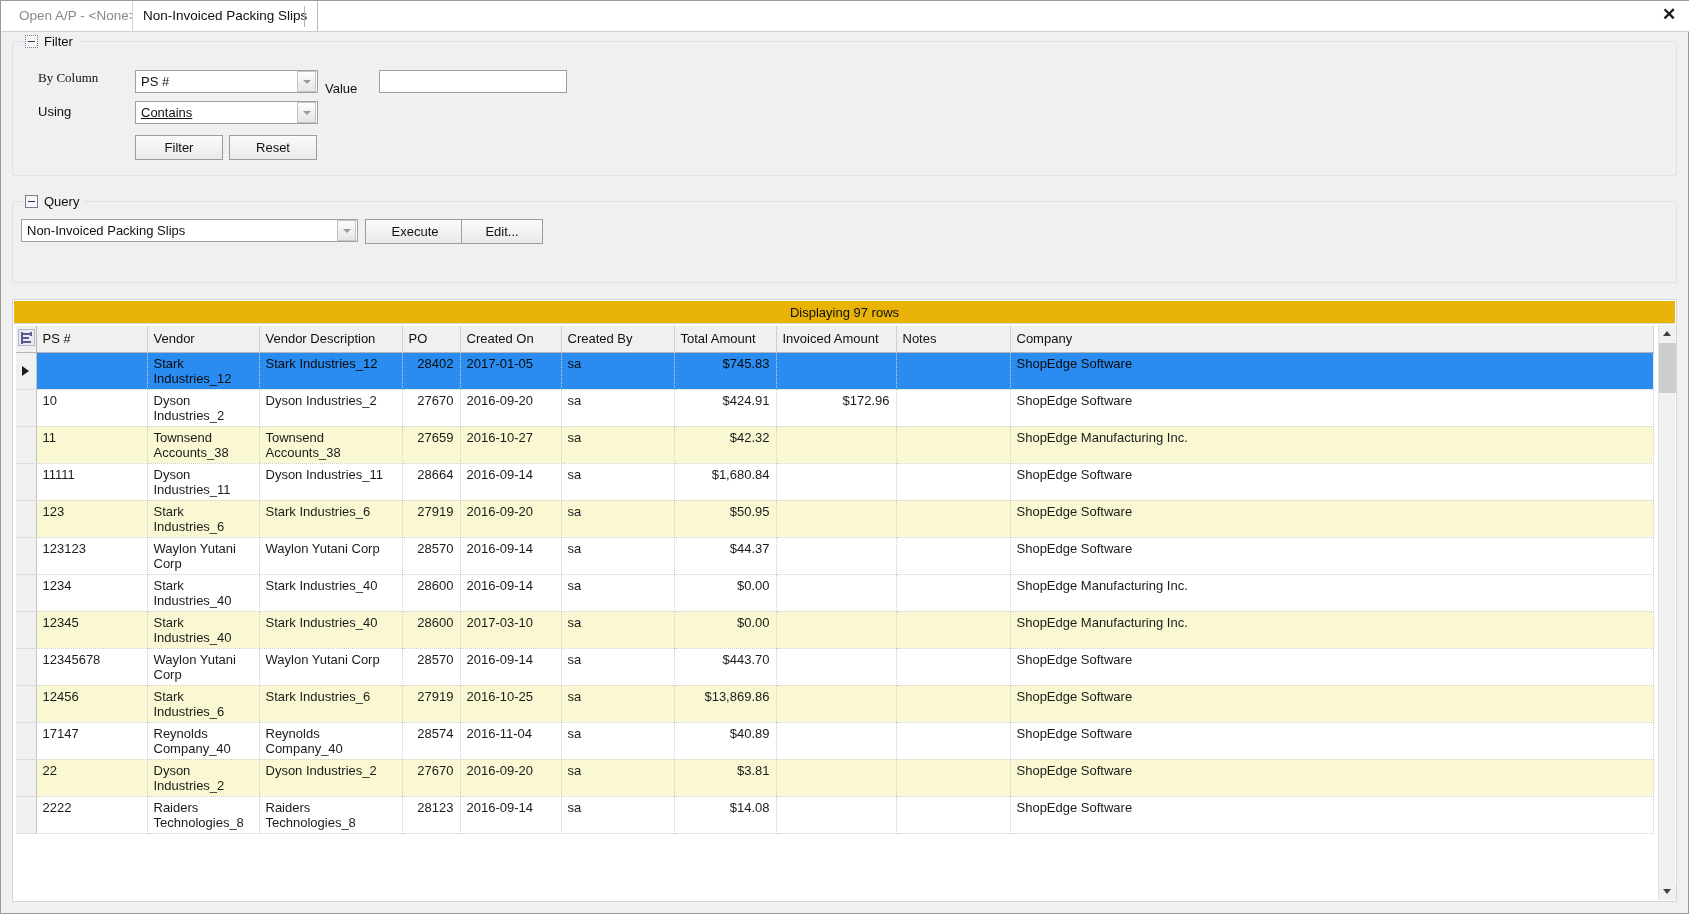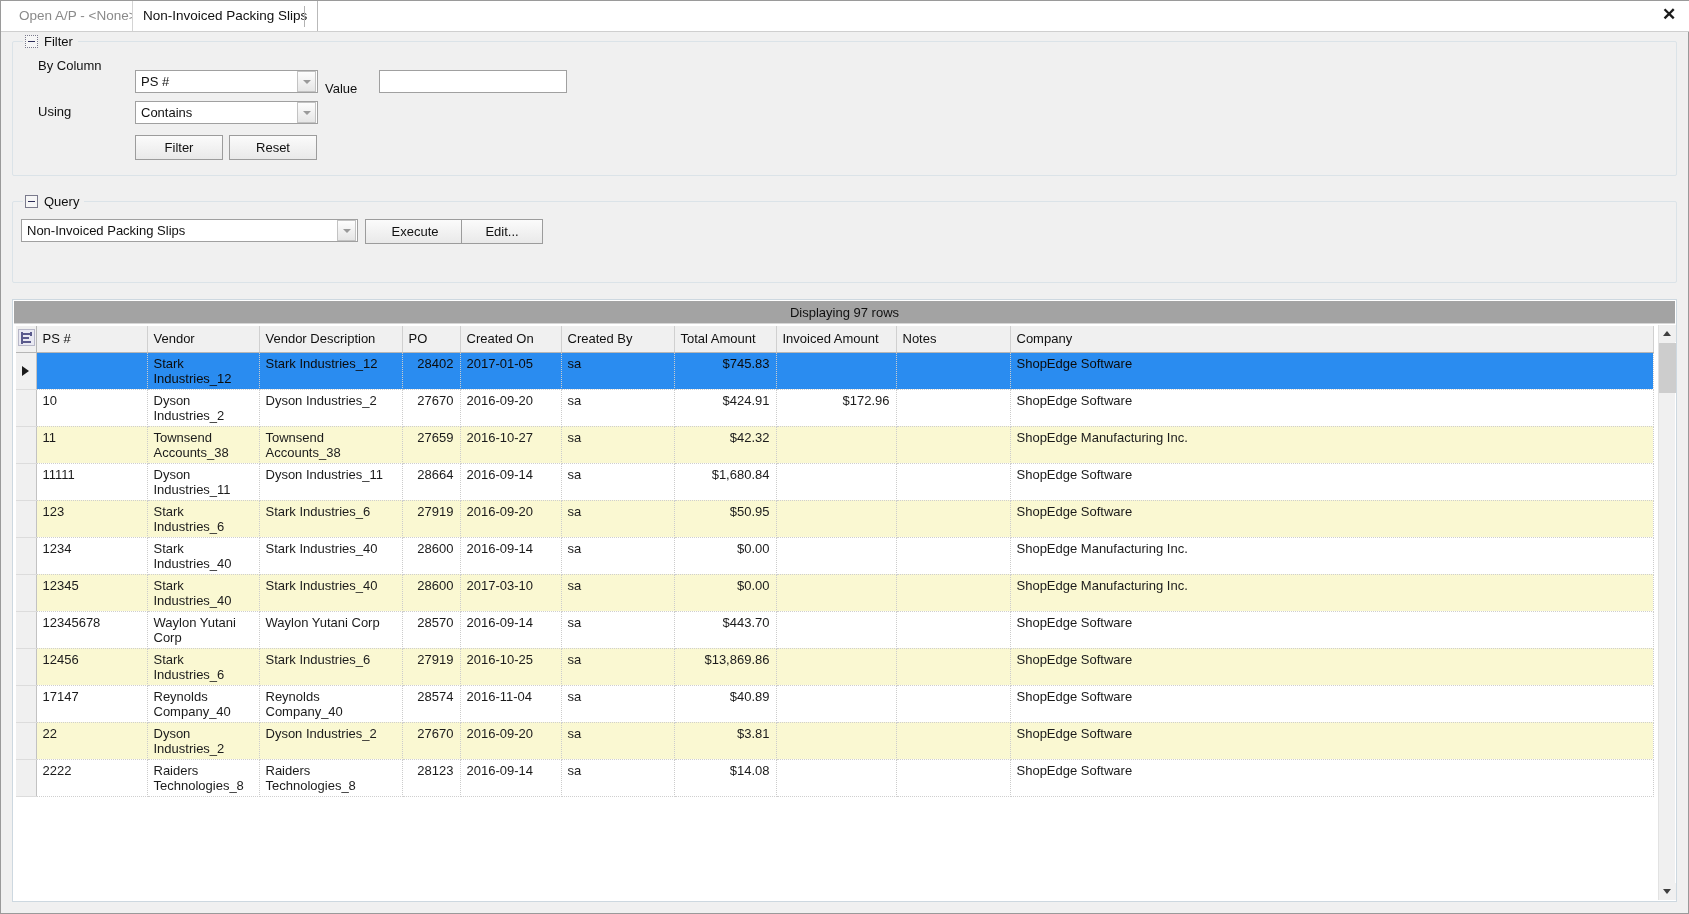--- a/index.html
+++ b/index.html
@@ -155,21 +155,21 @@
   .gridpanel {
     position: absolute;
     left: 11px; top: 298px;
     width: 1665px; height: 603px;
     border: 1px solid #cdd8e0;
     background: #ffffff;
   }
   .grid-status {
     position: absolute; left: 1px; top: 1px;
     width: 1661px; height: 23px;
-    background: #a3a3a3;
+    background: #eab308;
     border-bottom: 1px solid #d6d6d6;
     text-align: center;
     line-height: 23px;
     font-size: 13px;
     color: #101010;
   }
 
   .gridwrap {
     position: absolute;
     left: 3px; top: 26px;
@@ -292,31 +292,31 @@
     </div>
     <div class="tab-caret"></div>
     <div class="close-x">✕</div>
   </div>
 
   <div class="groupbox gb-filter">
     <div class="gb-title" style="left:10px;">
       <span class="tgl dotted"></span><span>Filter</span>
     </div>
 
-    <div class="lbl" style="left:25px; top:16px;">By Column</div>
+    <div class="lbl" style="left:25px; top:28px;font-family:Liberation Serif, serif;">By Column</div>
     <div class="combo" style="left:122px; top:28px; width:183px;">
       <div class="ctext">PS #</div>
       <div class="carrow"></div>
     </div>
 
     <div class="lbl" style="left:312px; top:39px;">Value</div>
     <input class="textbox" style="left: 366px; top: 28px; width: 188px;" value="">
 
     <div class="lbl" style="left:25px; top:62px;">Using</div>
-    <div class="combo" style="left:122px; top:59px; width:183px;">
+    <div class="combo" style="left:122px; top:59px; width:183px;text-decoration:underline;">
       <div class="ctext">Contains</div>
       <div class="carrow"></div>
     </div>
 
     <button class="btn" style="left:122px; top:93px; width:88px;">Filter</button>
     <button class="btn" style="left:216px; top:93px; width:88px;">Reset</button>
   </div>
 
   <div class="groupbox gb-query">
     <div class="gb-title" style="left:10px;">
@@ -437,20 +437,33 @@
               <td class="num">27919</td>
               <td>2016-09-20</td>
               <td>sa</td>
               <td class="num">$50.95</td>
               <td class="num"></td>
               <td></td>
               <td>ShopEdge Software</td>
             </tr>
             <tr class="norm">
               <td class="rowsel"></td>
+              <td>123123</td>
+              <td>Waylon Yutani Corp</td>
+              <td>Waylon Yutani Corp</td>
+              <td class="num">28570</td>
+              <td>2016-09-14</td>
+              <td>sa</td>
+              <td class="num">$44.37</td>
+              <td class="num"></td>
+              <td></td>
+              <td>ShopEdge Software</td>
+            </tr>
+            <tr class="norm">
+              <td class="rowsel"></td>
               <td>1234</td>
               <td>Stark Industries_40</td>
               <td>Stark Industries_40</td>
               <td class="num">28600</td>
               <td>2016-09-14</td>
               <td>sa</td>
               <td class="num">$0.00</td>
               <td class="num"></td>
               <td></td>
               <td>ShopEdge Manufacturing Inc.</td>

